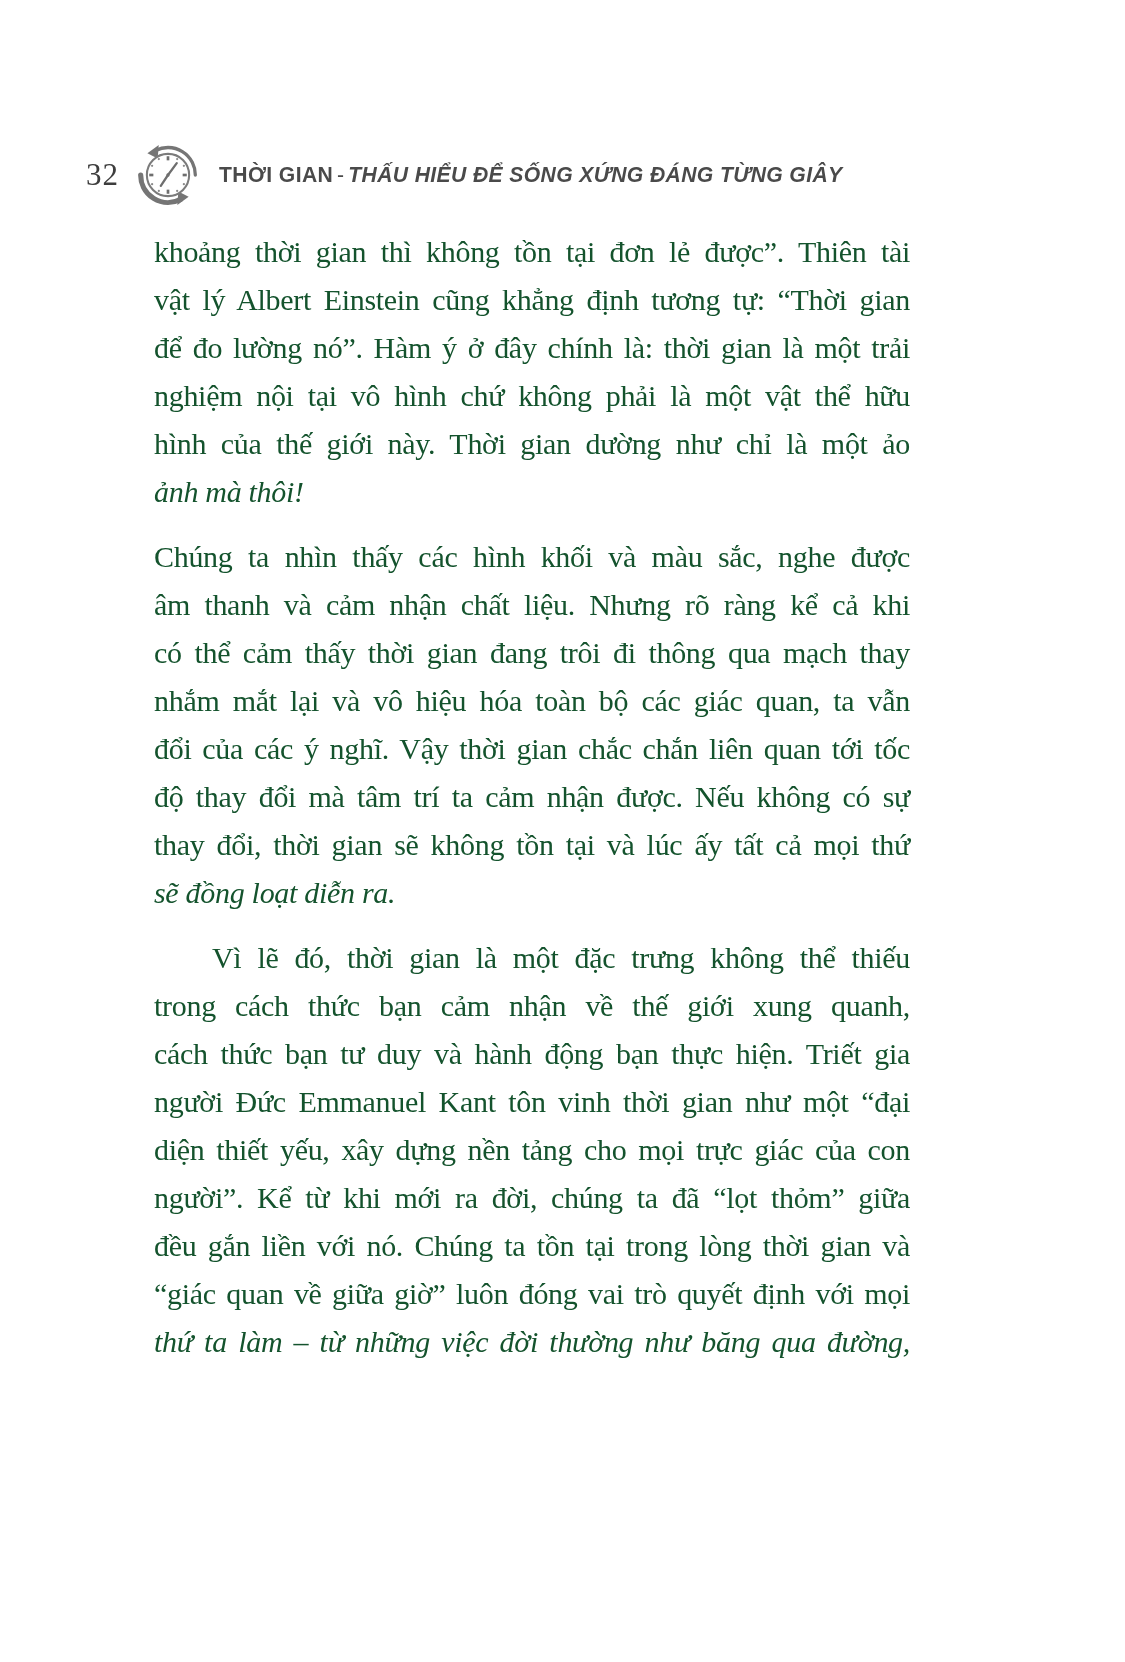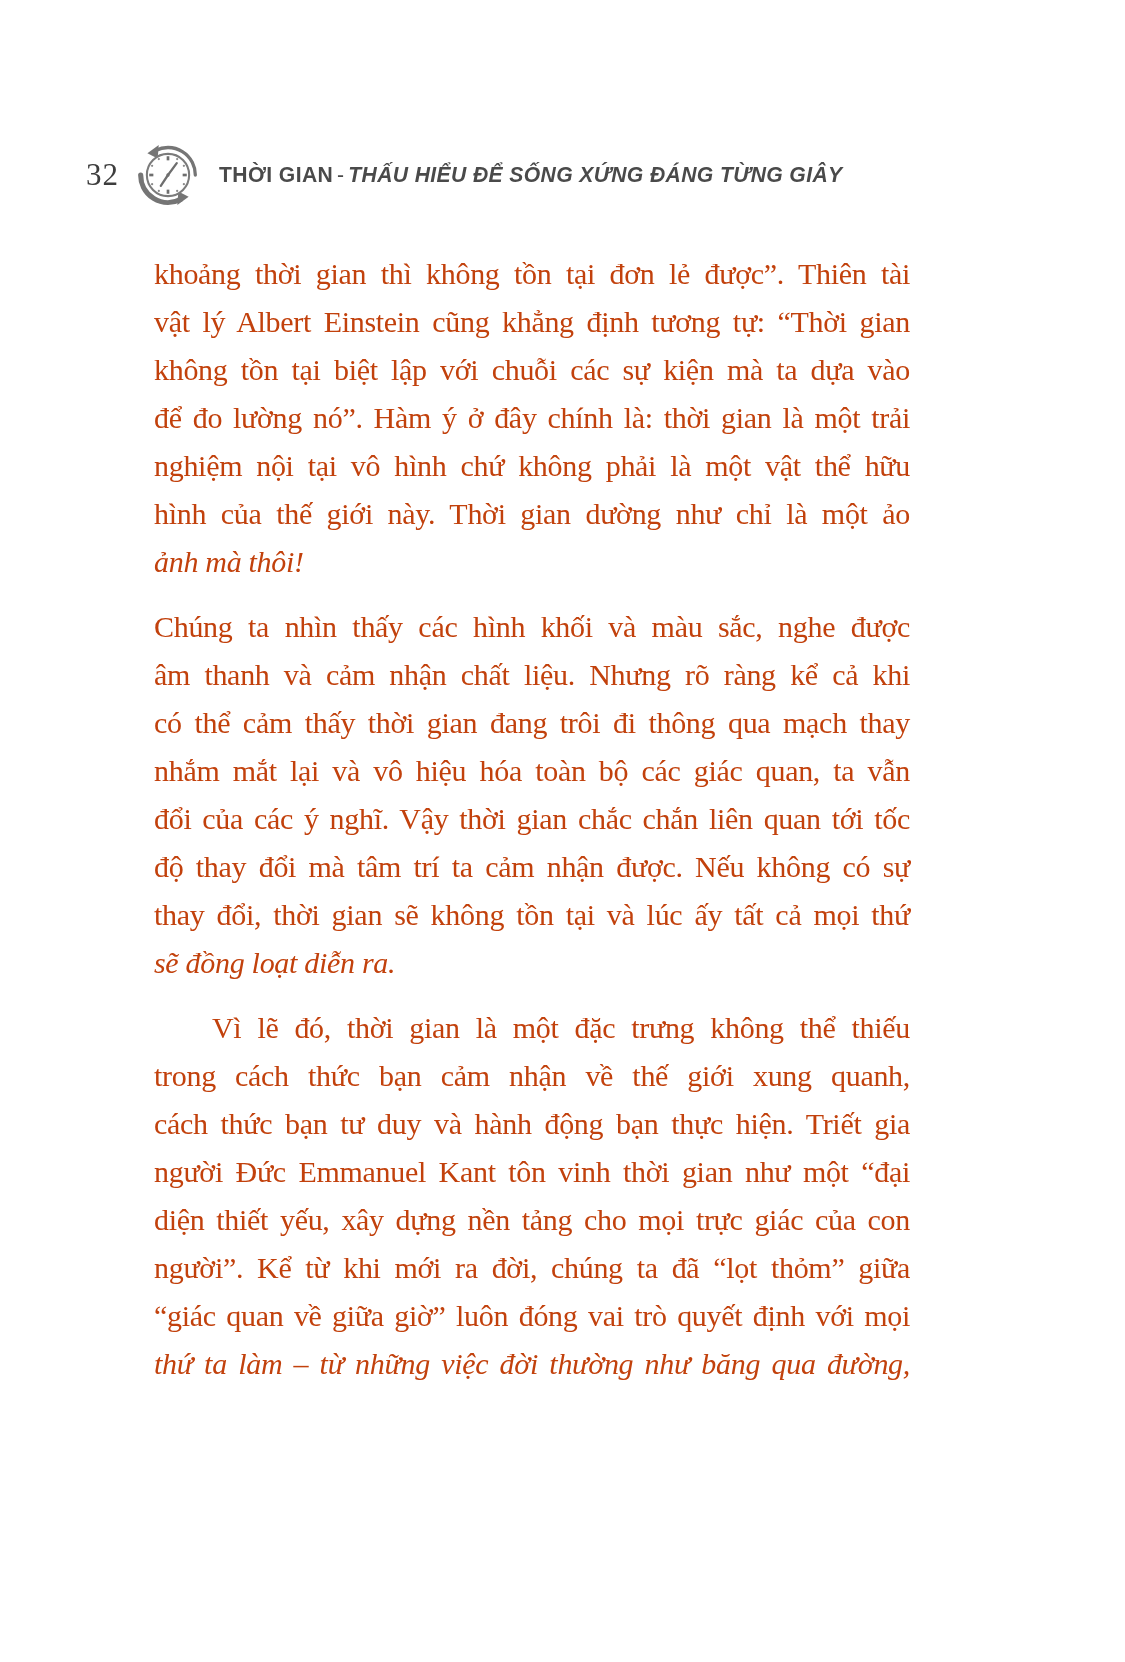--- a/index.html
+++ b/index.html
@@ -49,26 +49,26 @@
     transform-origin: left center;
   }
   .head-title .italic {
     font-style: italic;
   }
   .head-sep { padding: 0 4px; font-weight: 400; }
   
   .body-text {
     position: absolute;
     left: 154px;
-    top: 250px;
+    top: 228px;
     width: 756px;
     font-size: 30px;
     line-height: 48px;
     letter-spacing: -0.3px;
-    color: #c2410c;
+    color: #14532d;
   }
   .line {
     text-align: justify;
     text-align-last: justify;
     white-space: normal;
   }
   .line.para-end {
     text-align-last: left;
   }
   .line.indent {
@@ -116,36 +116,36 @@
         <circle cx="32" cy="32" r="1.6" fill="#6e6e6e"></circle>
       </svg>
     </span>
 
     <h1 class="head-title"><span>THỜI GIAN</span><span class="head-sep">-</span><span class="italic">THẤU HIỂU ĐỂ SỐNG XỨNG ĐÁNG TỪNG GIÂY</span></h1>
   </header>
 
   <main class="body-text">
       <div class="line">khoảng thời gian thì không tồn tại đơn lẻ được”. Thiên tài</div>
       <div class="line">vật lý Albert Einstein cũng khẳng định tương tự: “Thời gian</div>
-      <div class="line">không tồn tại biệt lập với chuỗi các sự kiện mà ta dựa vào</div>
       <div class="line">để đo lường nó”. Hàm ý ở đây chính là: thời gian là một trải</div>
       <div class="line">nghiệm nội tại vô hình chứ không phải là một vật thể hữu</div>
       <div class="line">hình của thế giới này. Thời gian dường như chỉ là một ảo</div>
       <div class="line last para-end">ảnh mà thôi!</div>
       <div class="line">Chúng ta nhìn thấy các hình khối và màu sắc, nghe được</div>
       <div class="line">âm thanh và cảm nhận chất liệu. Nhưng rõ ràng kể cả khi</div>
       <div class="line">có thể cảm thấy thời gian đang trôi đi thông qua mạch thay</div>
       <div class="line">nhắm mắt lại và vô hiệu hóa toàn bộ các giác quan, ta vẫn</div>
       <div class="line">đổi của các ý nghĩ. Vậy thời gian chắc chắn liên quan tới tốc</div>
       <div class="line">độ thay đổi mà tâm trí ta cảm nhận được. Nếu không có sự</div>
       <div class="line">thay đổi, thời gian sẽ không tồn tại và lúc ấy tất cả mọi thứ</div>
       <div class="line last para-end">sẽ đồng loạt diễn ra.</div>
       <div class="line indent">Vì lẽ đó, thời gian là một đặc trưng không thể thiếu</div>
       <div class="line">trong cách thức bạn cảm nhận về thế giới xung quanh,</div>
       <div class="line">cách thức bạn tư duy và hành động bạn thực hiện. Triết gia</div>
       <div class="line">người Đức Emmanuel Kant tôn vinh thời gian như một “đại</div>
       <div class="line">diện thiết yếu, xây dựng nền tảng cho mọi trực giác của con</div>
       <div class="line">người”. Kể từ khi mới ra đời, chúng ta đã “lọt thỏm” giữa</div>
+      <div class="line">đều gắn liền với nó. Chúng ta tồn tại trong lòng thời gian và</div>
       <div class="line">“giác quan về giữa giờ” luôn đóng vai trò quyết định với mọi</div>
       <div class="line last">thứ ta làm – từ những việc đời thường như băng qua đường,</div>
     </main>
 
 </div>
 
 </body></html>

